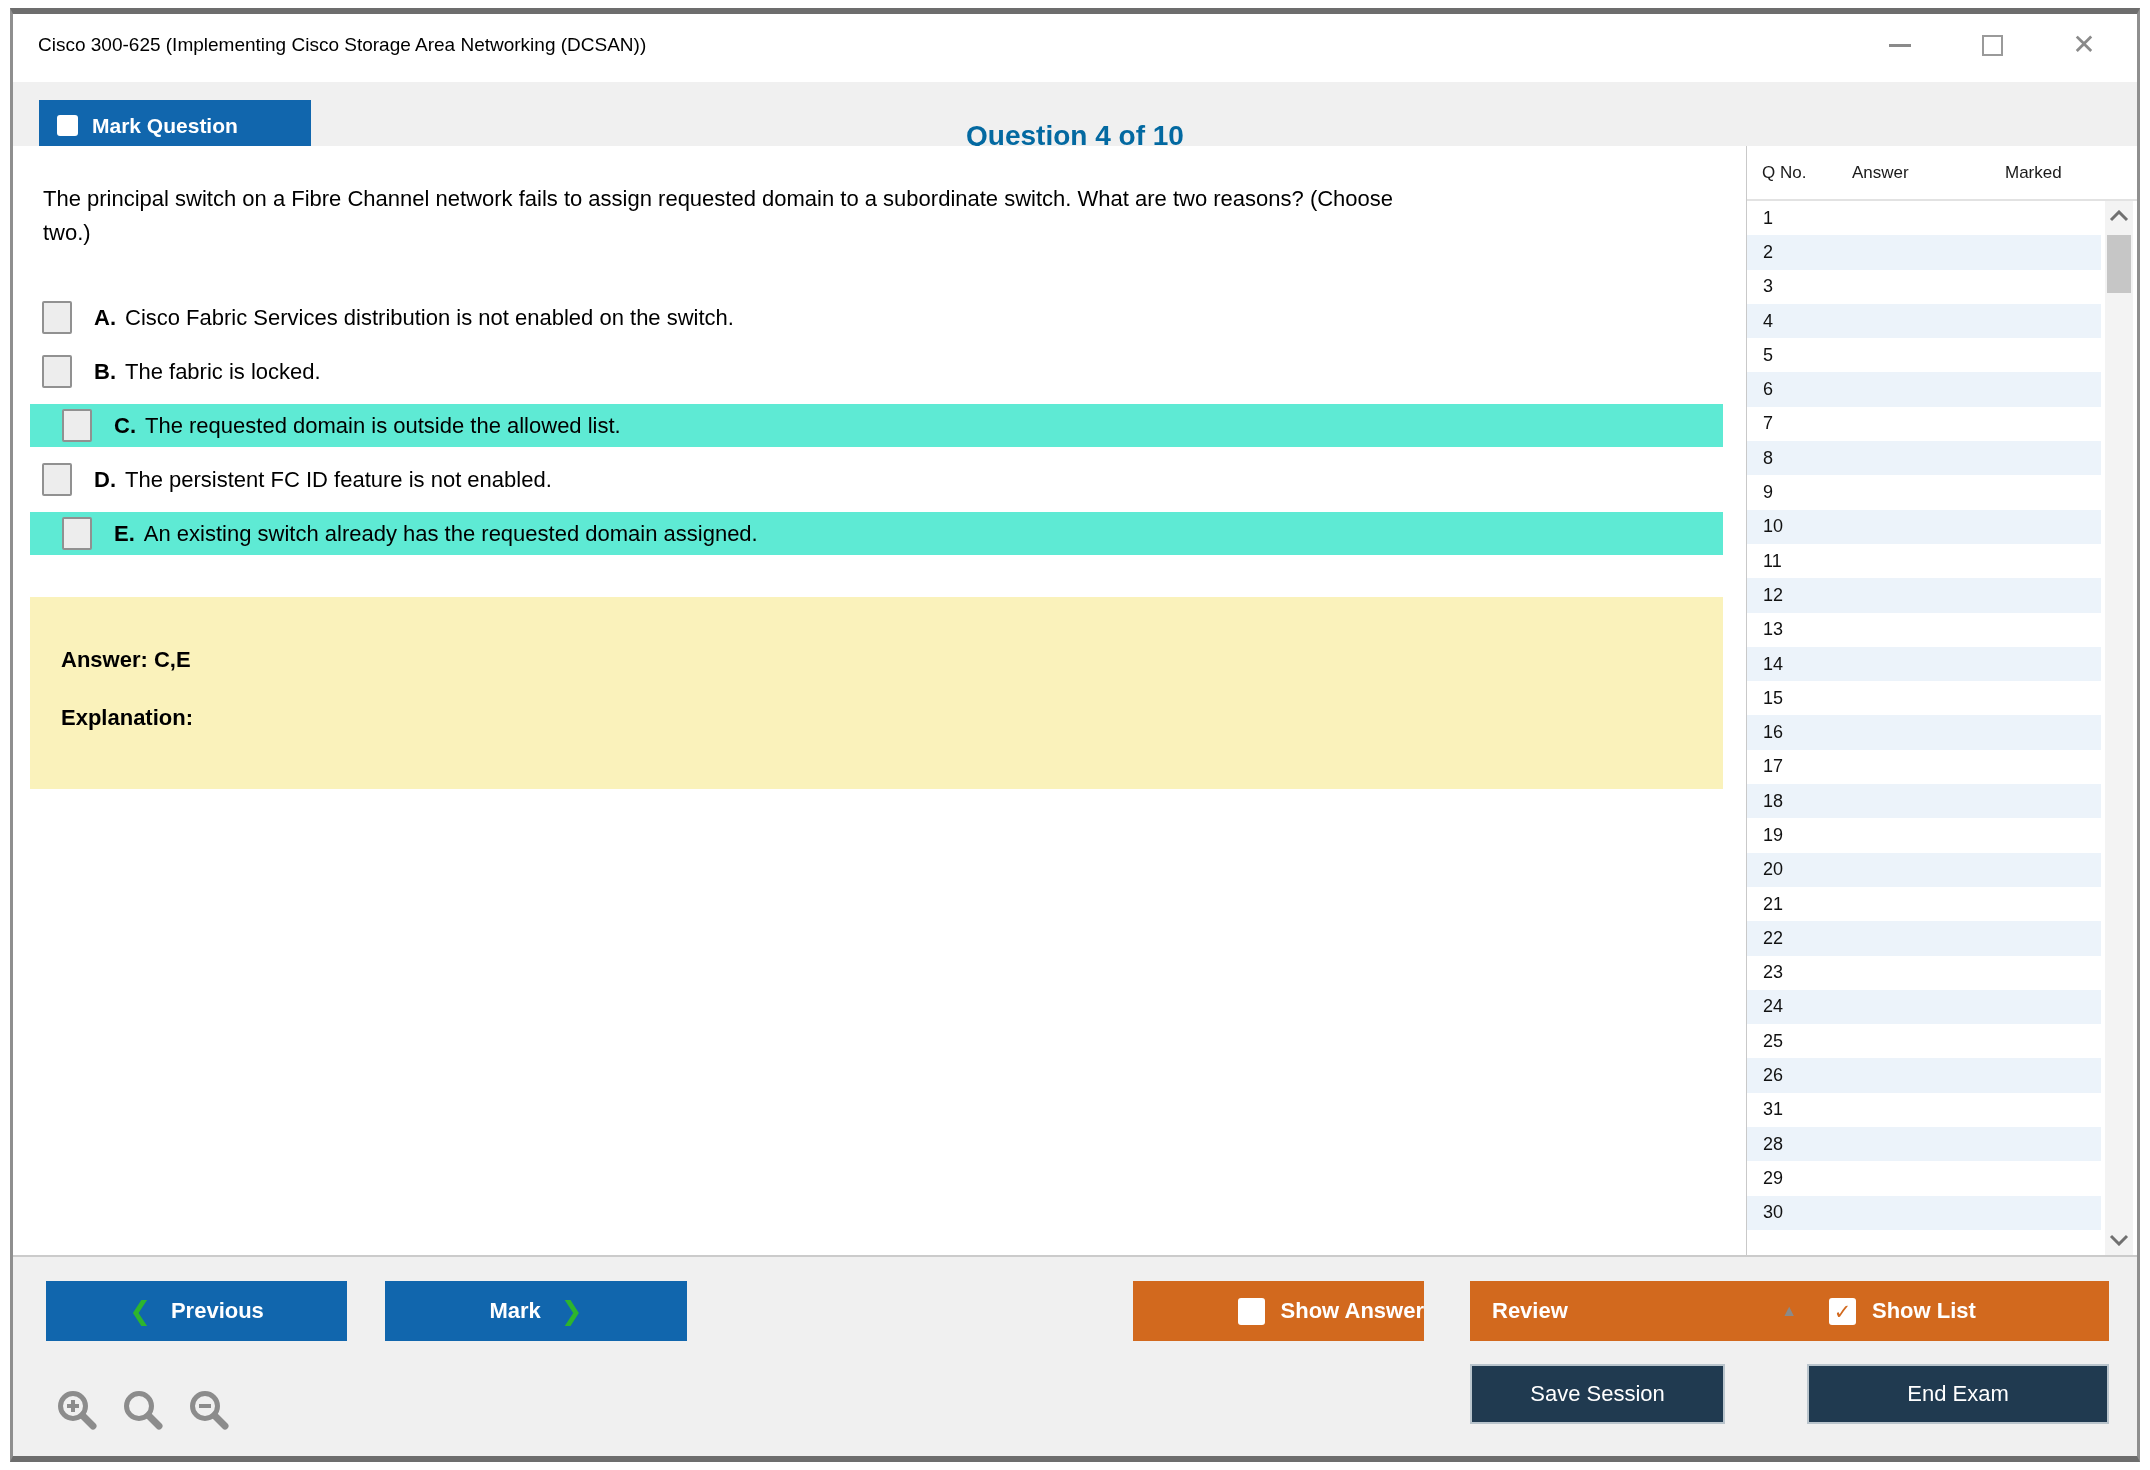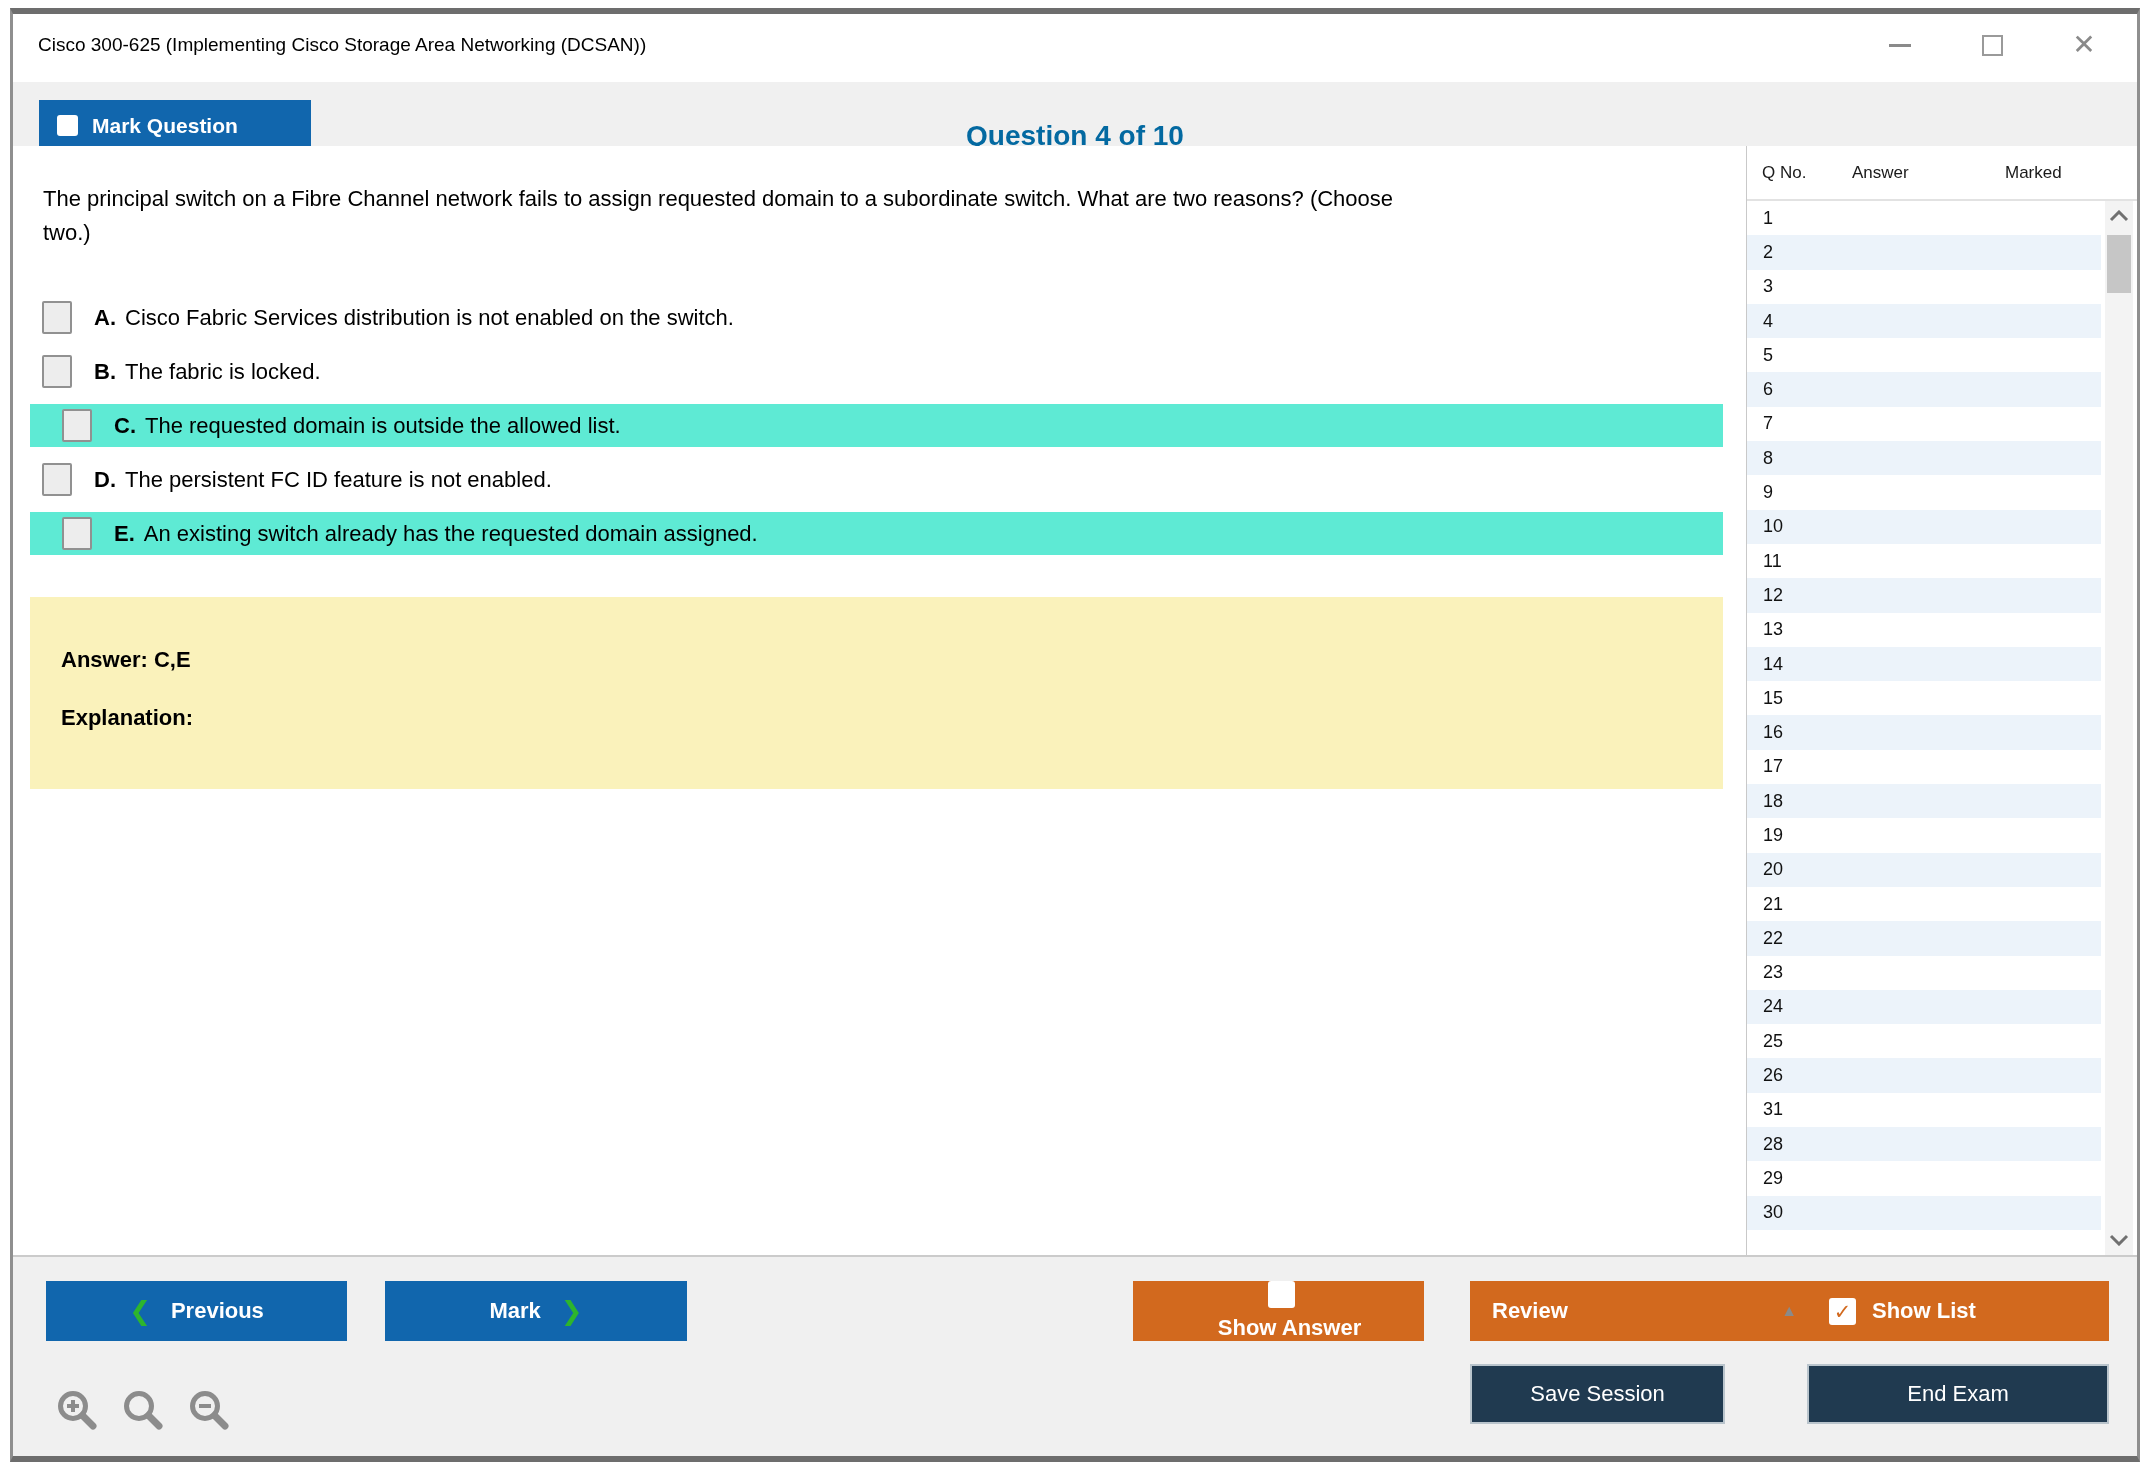--- a/index.html
+++ b/index.html
@@ -79,21 +79,21 @@
 
   
   .footer { flex:0 0 201px; background:#f0f0f0; border-top:2px solid #cbcbcb; position:relative; }
   .btn { position:absolute; height:60px; display:flex; align-items:center; justify-content:center; cursor:pointer; }
   .btn-blue { background:#1166ad; color:#fff; font-size:22px; font-weight:bold; gap:20px; }
   .btn-orange { background:#d2691e; color:#fff; font-size:22px; font-weight:bold; }
   .btn-navy { background:#203a50; color:#fff; font-size:22px; font-weight:normal; border:2px solid #b9c4cc; }
   .chev { color:#2db52d; font-size:26px; font-weight:bold; line-height:1; }
   .b-prev { left:33px; top:24px; width:301px; }
   .b-next { left:372px; top:24px; width:302px; }
-  .b-show-answer { left:1120px; top:24px; width:291px; justify-content:space-between; padding-left:22px;flex-direction:column; }
+  .b-show-answer { left:1120px; top:24px; width:291px; justify-content:flex-end; padding-left:22px; }
   .b-review { left:1457px; top:24px; width:351px; justify-content:flex-start; padding-left:22px; }
   .b-show-list { left:1794px; top:24px; width:302px; justify-content:flex-start; padding-left:22px; }
   .b-save { left:1457px; top:107px; width:255px; }
   .b-end { left:1794px; top:107px; width:302px; }
   .foot-cb { width:27px; height:27px; background:#fff; border-radius:3px; margin-right:16px; flex:0 0 auto;
              display:flex; align-items:center; justify-content:center; }
   .foot-cb .ck { color:#d2691e; font-size:21px; font-weight:bold; line-height:1; }
   .review-caret { position:absolute; right:24px; color:#8a8a8a; font-size:16px; }
   .zoom-icons { position:absolute; left:40px; top:130px; display:flex; gap:18px; }
   .zoom-icons svg { cursor:pointer; }

